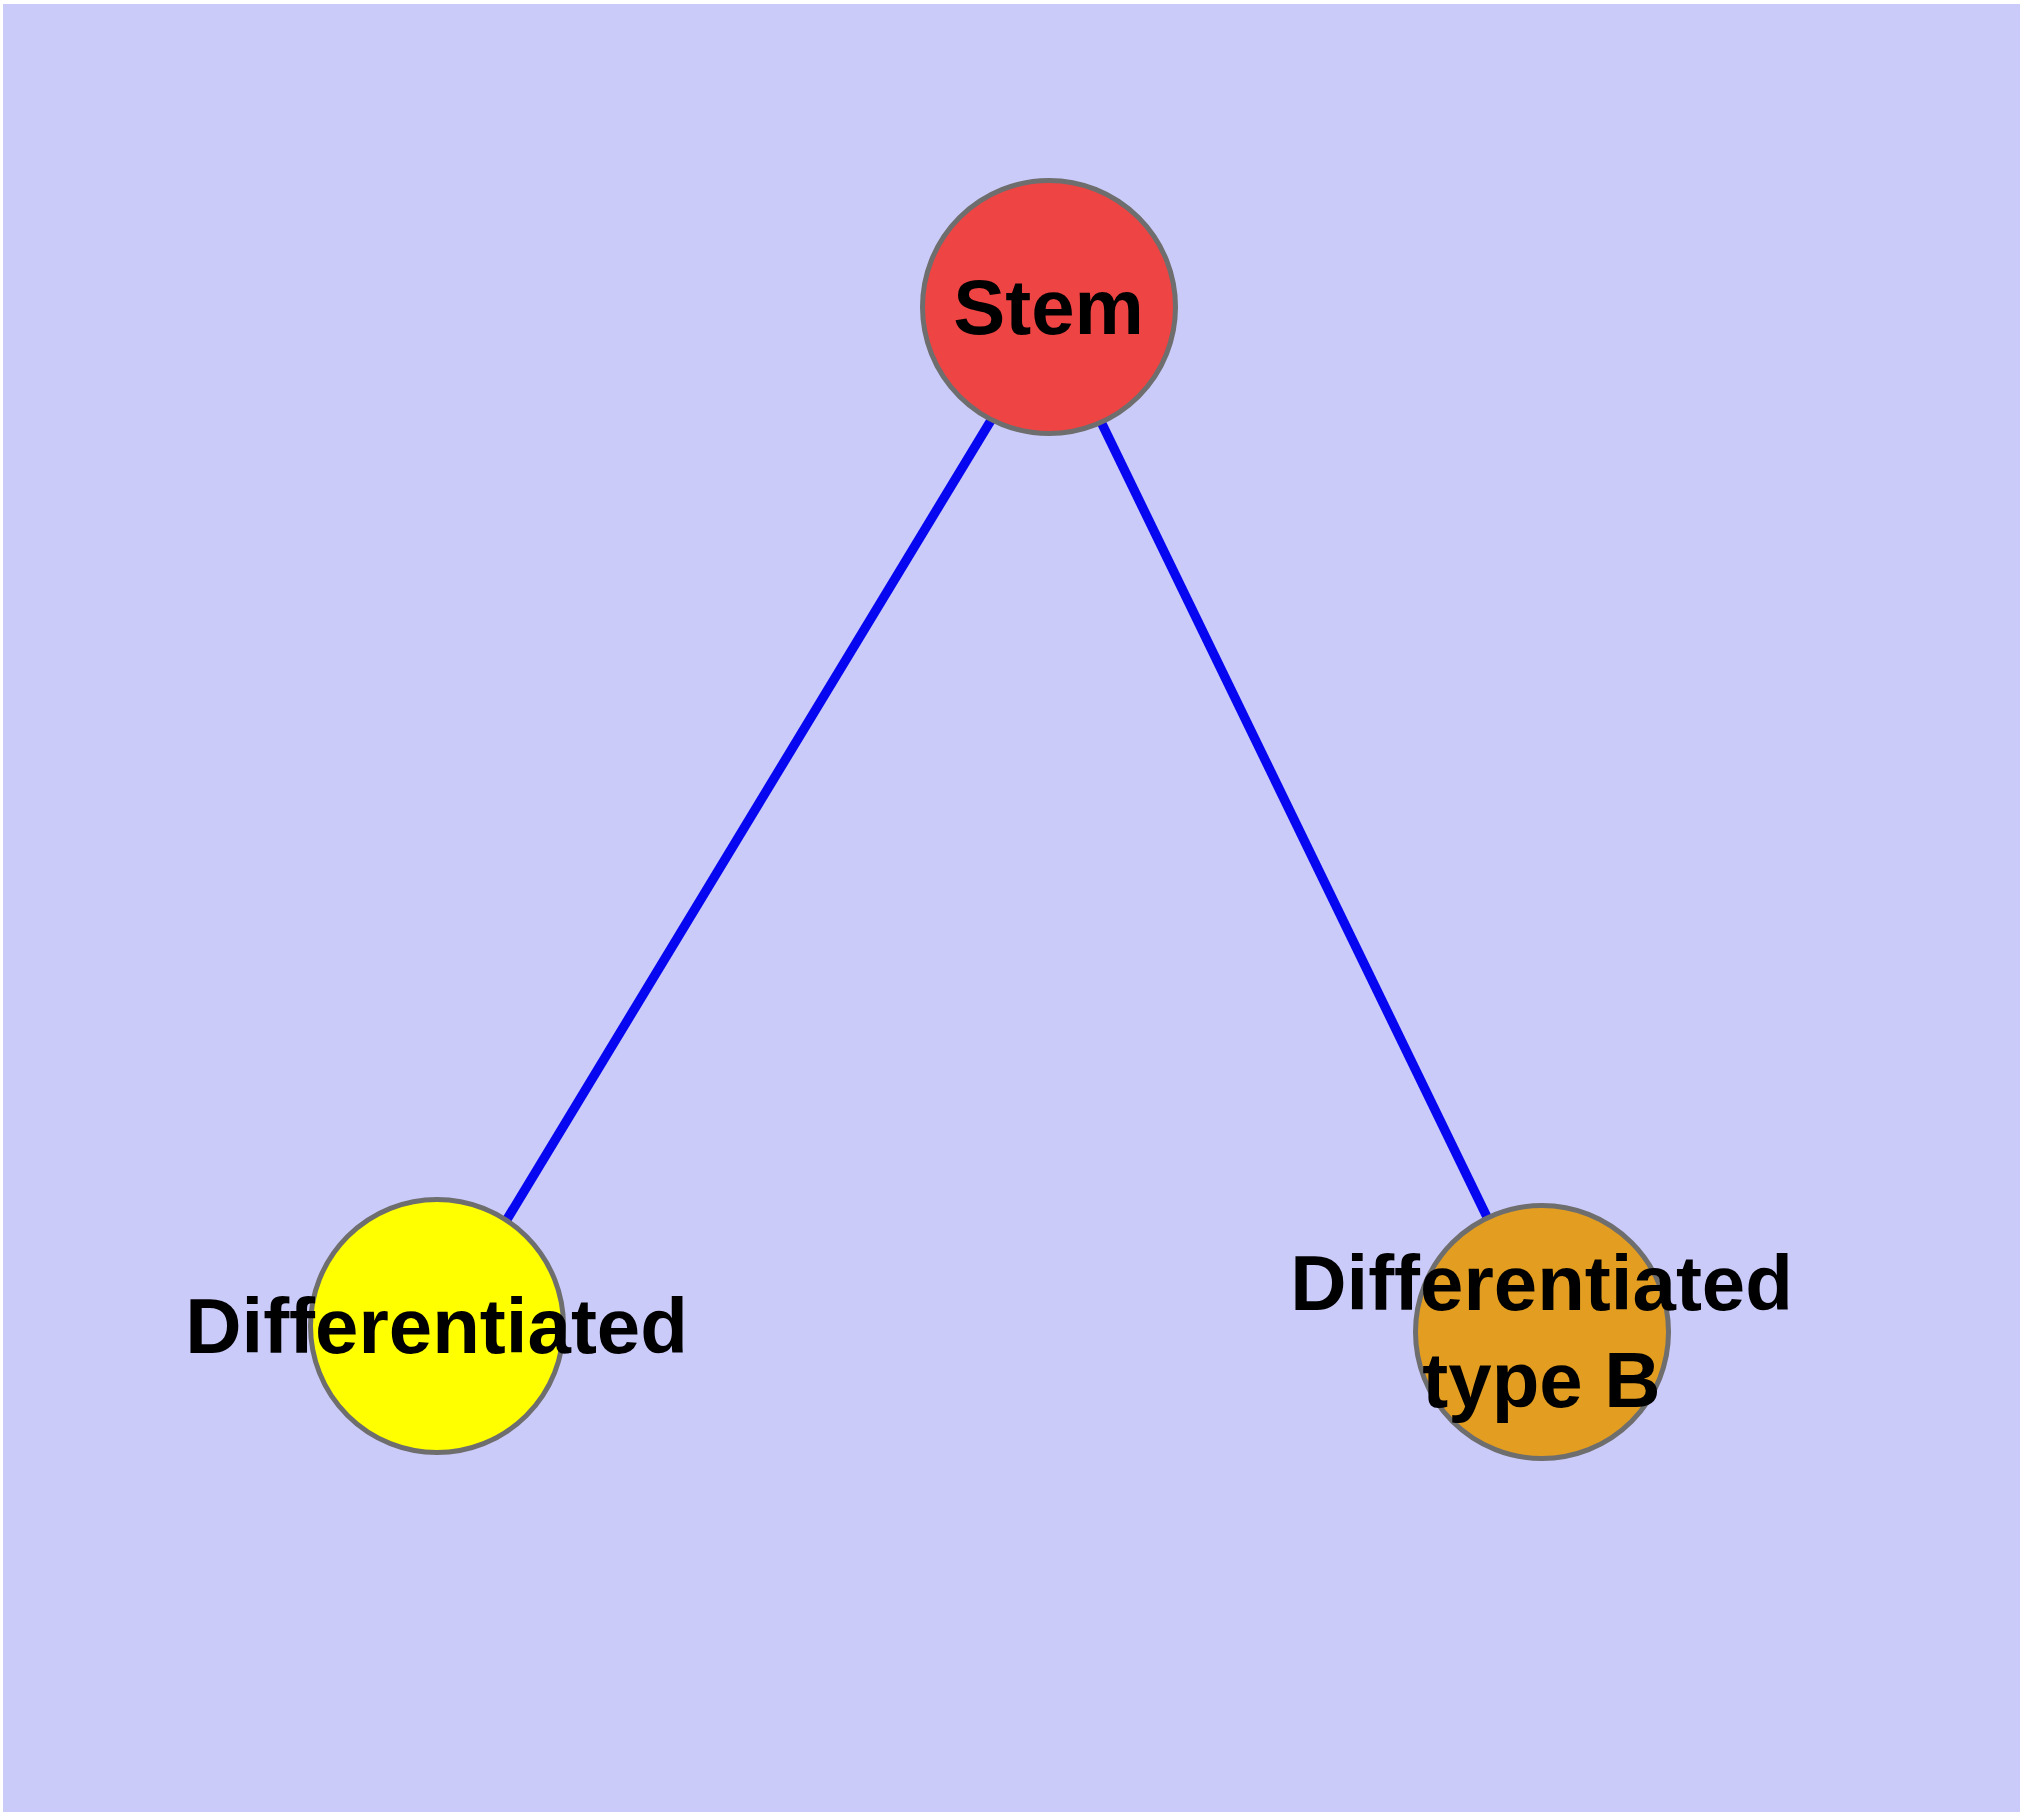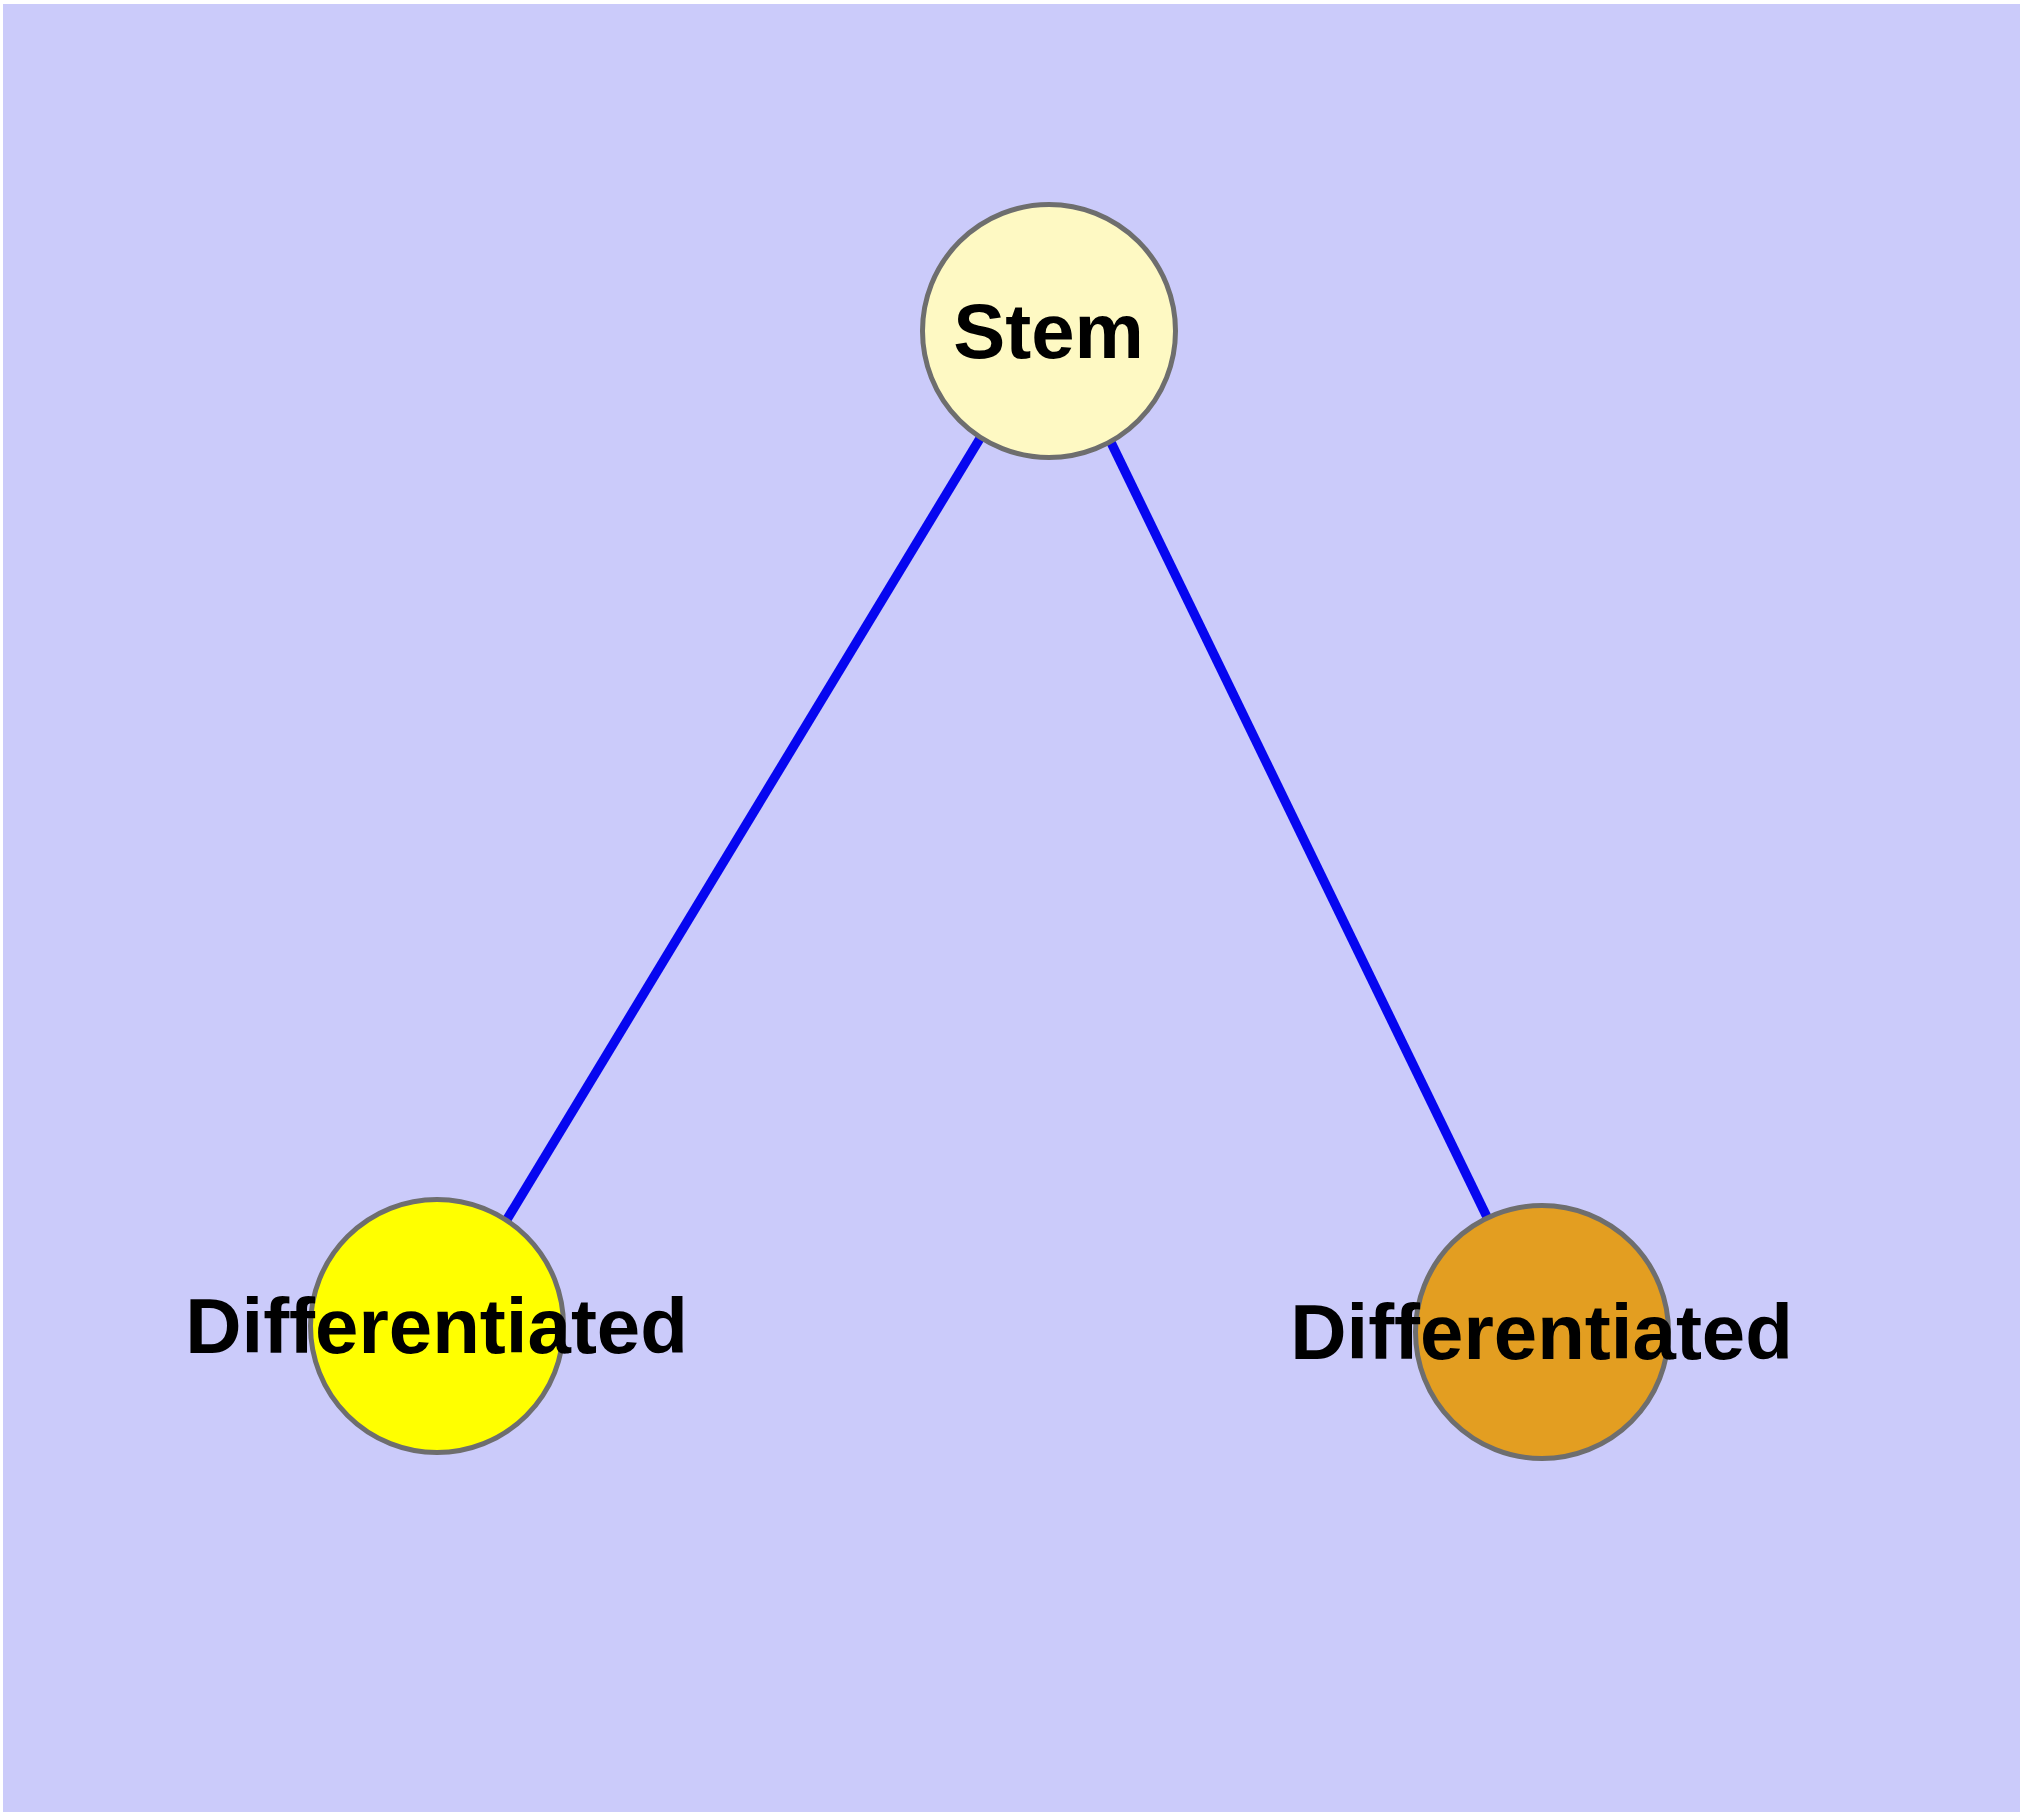--- a/index.html
+++ b/index.html
@@ -58,33 +58,34 @@
 </head>
 <body>
 
 <div class="page">
   <div class="canvas">
     <svg class="edge-layer" viewBox="0 0 2384 2138" xmlns="http://www.w3.org/2000/svg">
         <line x1="1237" y1="373" x2="515" y2="1565" stroke="#0606F0" stroke-width="11"></line>
         <line x1="1237" y1="373" x2="1819" y2="1572" stroke="#0606F0" stroke-width="11"></line>
       </svg>
 
-    <div class="node" style="left: 917px; top: 198px; width: 258px; height: 258px; background: #fef9c3; border: 5.1px solid rgb(110, 110, 110);">
+    <div class="node" style="left: 917px; top: 174px; width: 258px; height: 258px; background: #ef4444; border: 5.1px solid rgb(110, 110, 110);">
       <div class="node-label">
         <span class="label-line">Stem</span>
 
       </div>
     </div>
 
     <div class="node" style="left: 305px; top: 1193px; width: 258px; height: 258px; background: rgb(255, 255, 0); border: 5.1px solid rgb(110, 110, 110);">
       <div class="node-label">
         <span class="label-line">Differentiated</span>
       </div>
     </div>
 
     <div class="node" style="left: 1410px; top: 1199px; width: 258px; height: 258px; background: rgb(227, 158, 33); border: 5.1px solid rgb(110, 110, 110);">
       <div class="node-label">
         <span class="label-line">Differentiated</span>
+        <span class="label-line">type B</span>
       </div>
     </div>
   </div>
 </div>
 
 
 </body></html>

